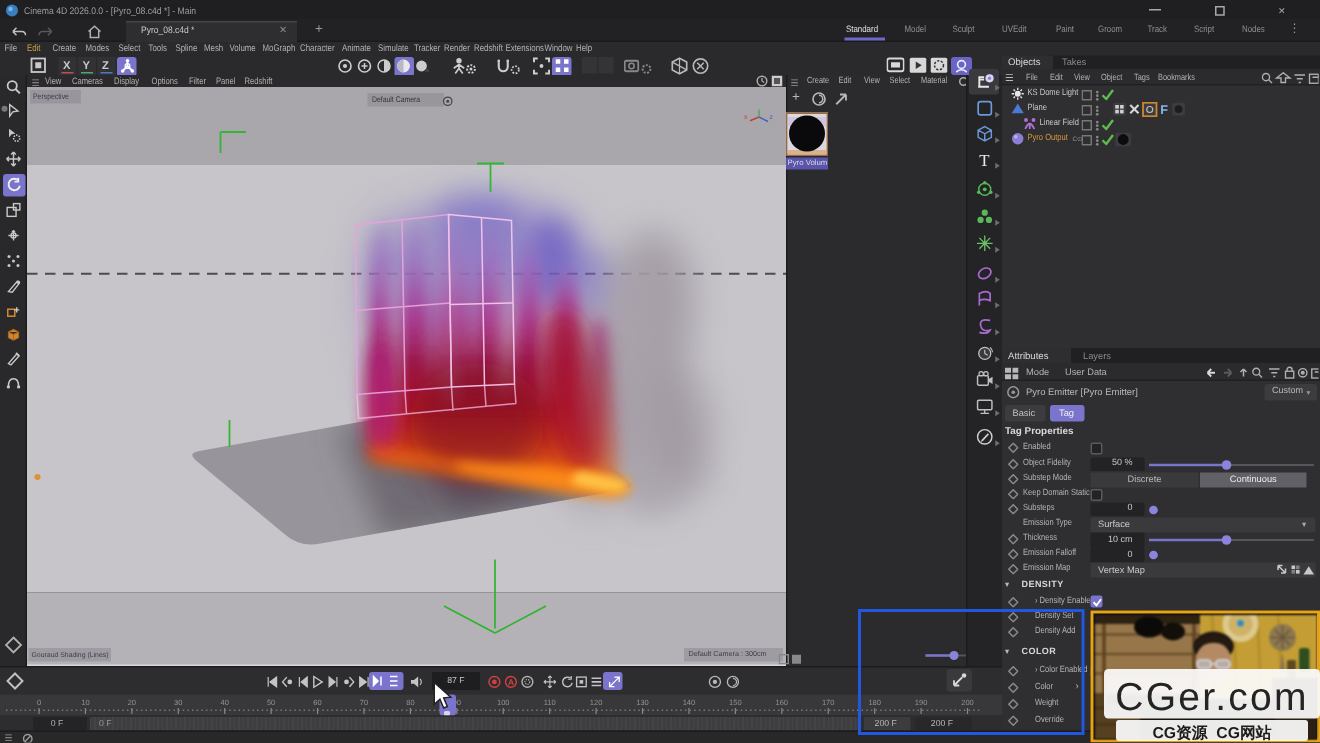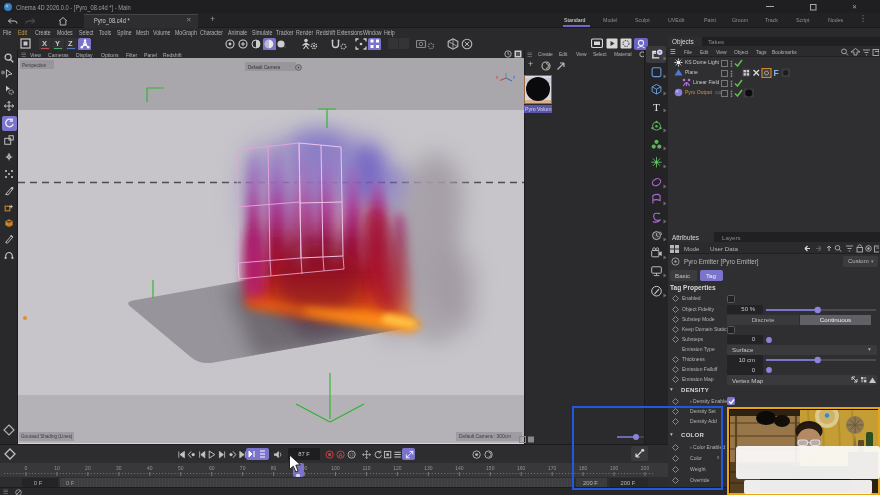--- a/index.html
+++ b/index.html
@@ -1070,16 +1070,18 @@
 <ellipse cx="79" cy="21" rx="13.5" ry="10" fill="#1e1610"></ellipse>
 <ellipse cx="79" cy="31" rx="12" ry="13" fill="#b48a64"></ellipse>
 <path d="M67 23 q12 -9 24 0 l0 -5 q-12 -10 -24 0 Z" fill="#241a12"></path>
 <rect x="68" y="30" width="9.5" height="5.5" rx="2.5" fill="rgba(190,205,230,0.5)" stroke="#d8dce8" stroke-width="1.1"></rect>
 <rect x="80.5" y="30" width="9.5" height="5.5" rx="2.5" fill="rgba(190,205,230,0.5)" stroke="#d8dce8" stroke-width="1.1"></rect>
 <path d="M77.5 32.5 h3" stroke="#d8dce8" stroke-width="0.9"></path>
 <path d="M58 83 q3 -20 21 -19 q18 -1 21 19 Z" fill="#16120c"></path>
 </svg>
     </div>
 <div class="a" style="left:736px;top:446px;width:144px;height:33px;background:rgba(252,252,252,0.93);border-radius:3px;"></div>
+<div class="t" style="left:736px;top:449px;width:144px;font-size:26px;color:#242424;text-align:center;letter-spacing:1.5px;">CGer.com</div>
 <div class="a" style="left:744px;top:480px;width:128px;height:14px;background:rgba(252,252,252,0.93);border-radius:2px;"></div>
+<div class="t" style="left:744px;top:481.5px;width:128px;font-size:10.5px;color:#1c1c1c;text-align:center;font-weight:bold;">CG资源&nbsp;&nbsp;CG网站</div>
 <svg class="a" style="left:288px;top:454px;z-index:50" width="15" height="21">
       <path d="M1.5 1 L1.5 15.5 L5.3 12.2 L7.8 18 L10.2 17 L7.8 11.2 L12.5 10.8 Z" fill="#fff" stroke="#222" stroke-width="1"></path>
     </svg>
 </div>
 </body></html>

